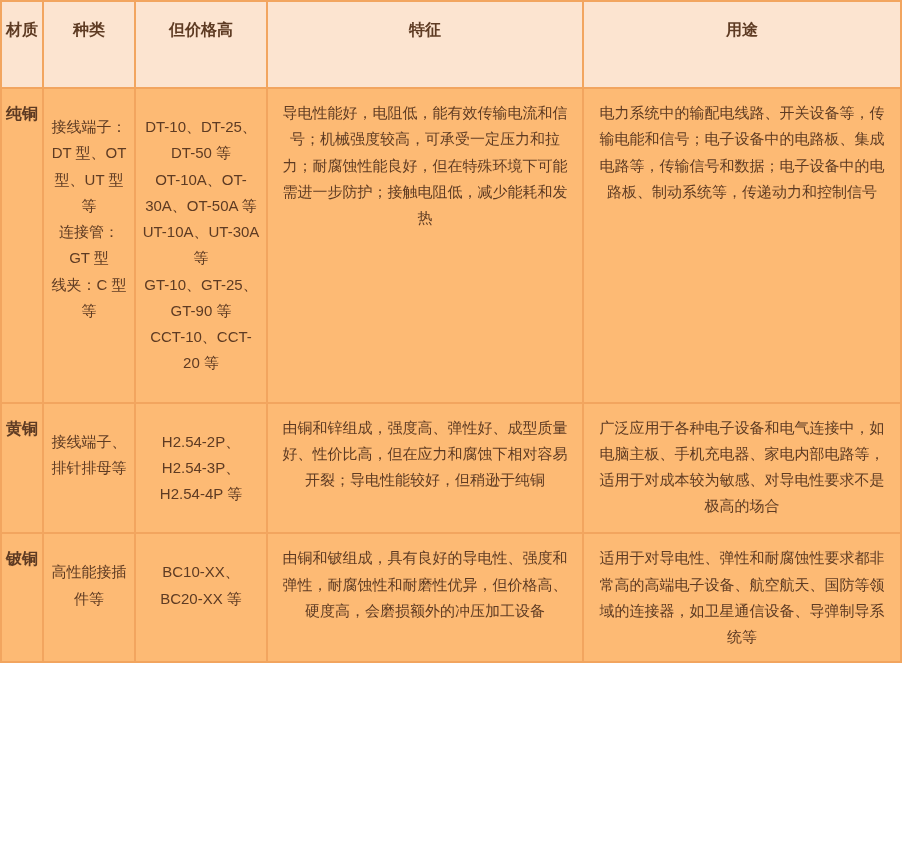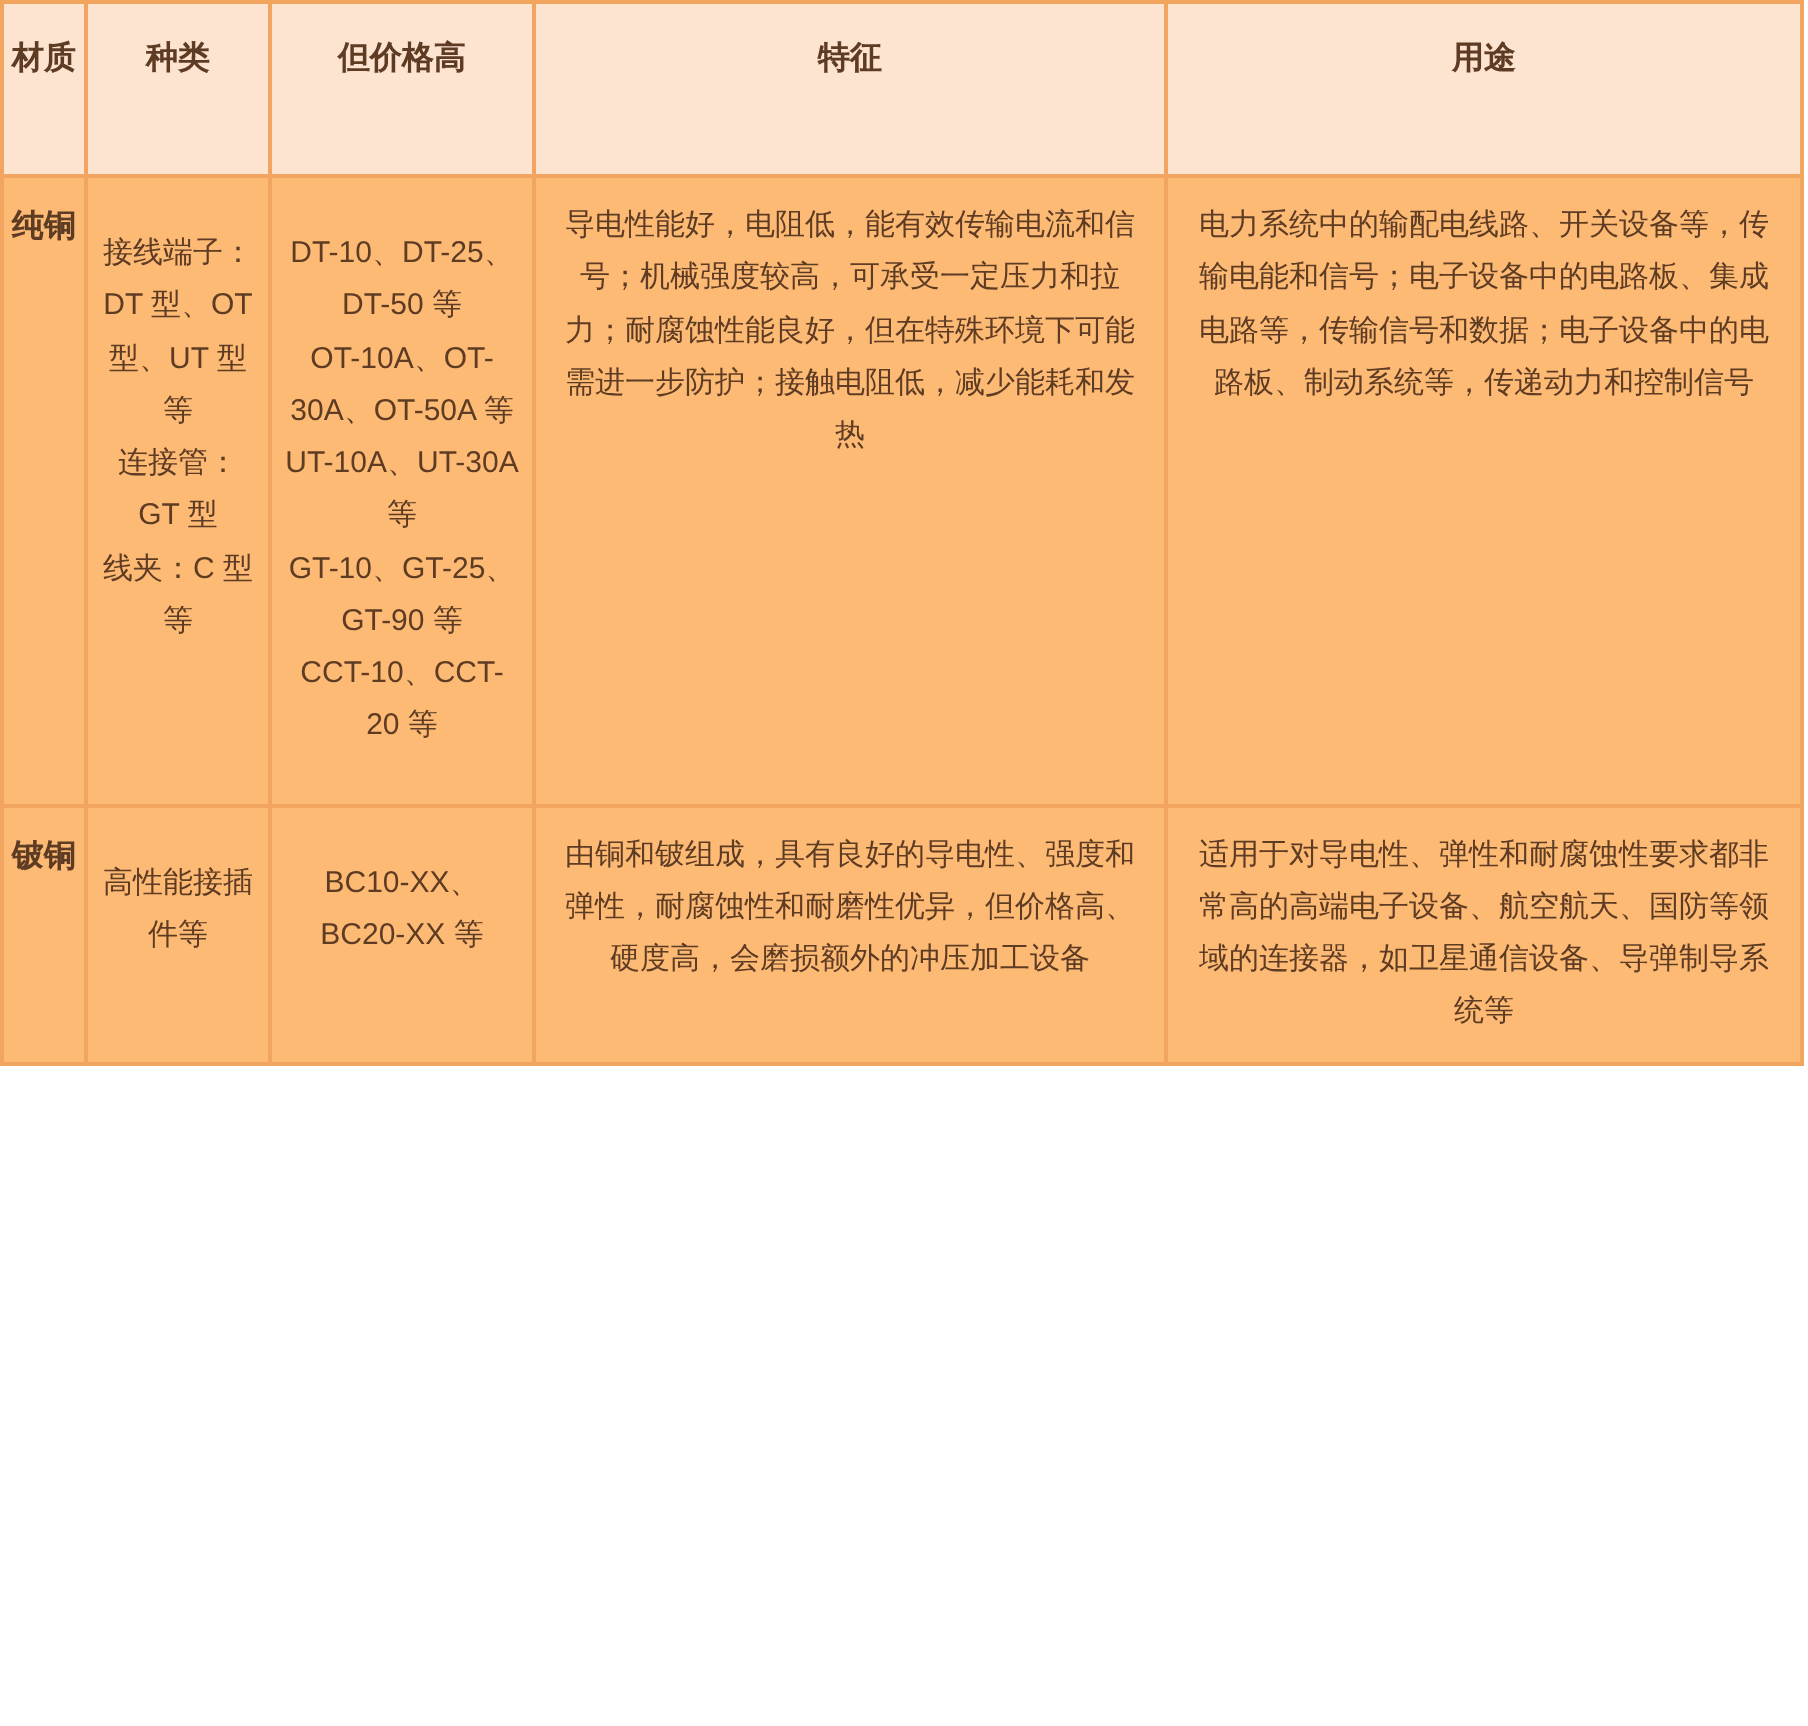--- a/index.html
+++ b/index.html
@@ -97,20 +97,27 @@
 GT 型
 线夹：C 型等</td>
         <td class="models-cell">DT-10、DT-25、DT-50 等
 OT-10A、OT-30A、OT-50A 等
 UT-10A、UT-30A 等
 GT-10、GT-25、GT-90 等
 CCT-10、CCT-20 等</td>
         <td class="features-cell">导电性能好，电阻低，能有效传输电流和信号；机械强度较高，可承受一定压力和拉力；耐腐蚀性能良好，但在特殊环境下可能需进一步防护；接触电阻低，减少能耗和发热</td>
         <td class="uses-cell">电力系统中的输配电线路、开关设备等，传输电能和信号；电子设备中的电路板、集成电路等，传输信号和数据；电子设备中的电路板、制动系统等，传递动力和控制信号</td>
       </tr>
+      <tr class="row-odd r2">
+        <td class="material-cell">黄铜</td>
+        <td class="type-cell">接线端子、排针排母等</td>
+        <td class="models-cell">H2.54-2P、H2.54-3P、H2.54-4P 等</td>
+        <td class="features-cell">由铜和锌组成，强度高、弹性好、成型质量好、性价比高，但在应力和腐蚀下相对容易开裂；导电性能较好，但稍逊于纯铜</td>
+        <td class="uses-cell">广泛应用于各种电子设备和电气连接中，如电脑主板、手机充电器、家电内部电路等，适用于对成本较为敏感、对导电性要求不是极高的场合</td>
+      </tr>
       <tr class="row-odd r4">
         <td class="material-cell">铍铜</td>
         <td class="type-cell">高性能接插件等</td>
         <td class="models-cell">BC10-XX、BC20-XX 等</td>
         <td class="features-cell">由铜和铍组成，具有良好的导电性、强度和弹性，耐腐蚀性和耐磨性优异，但价格高、硬度高，会磨损额外的冲压加工设备</td>
         <td class="uses-cell">适用于对导电性、弹性和耐腐蚀性要求都非常高的高端电子设备、航空航天、国防等领域的连接器，如卫星通信设备、导弹制导系统等</td>
       </tr>
     </tbody>
   </table>
 </div>

